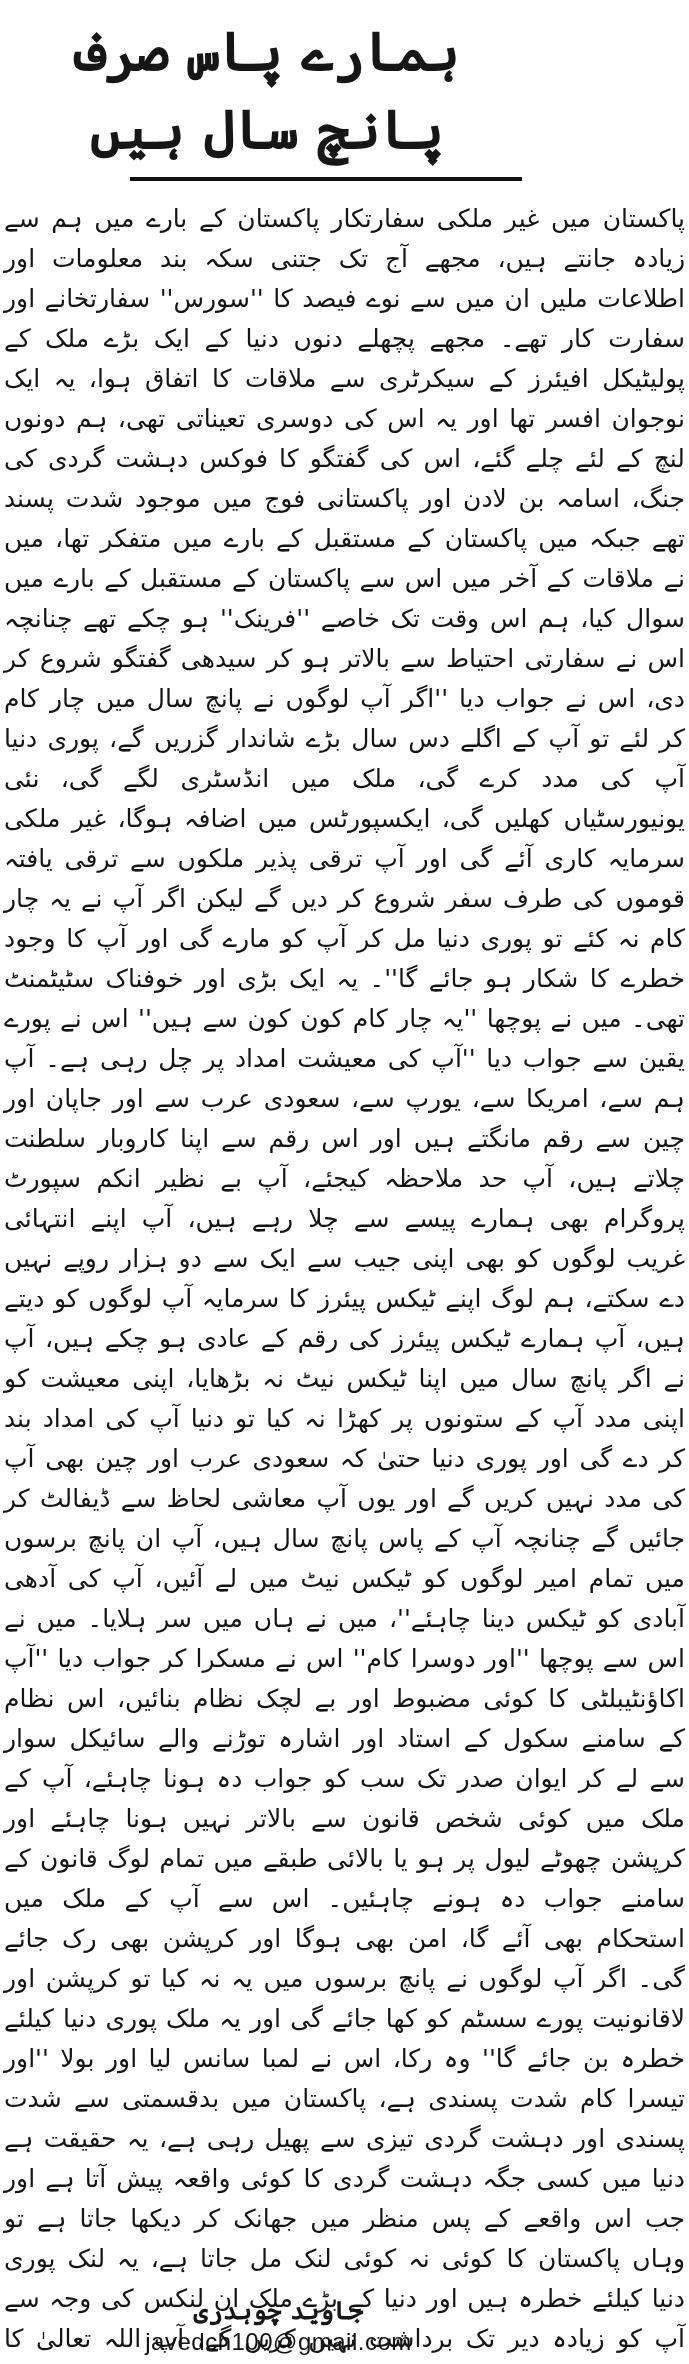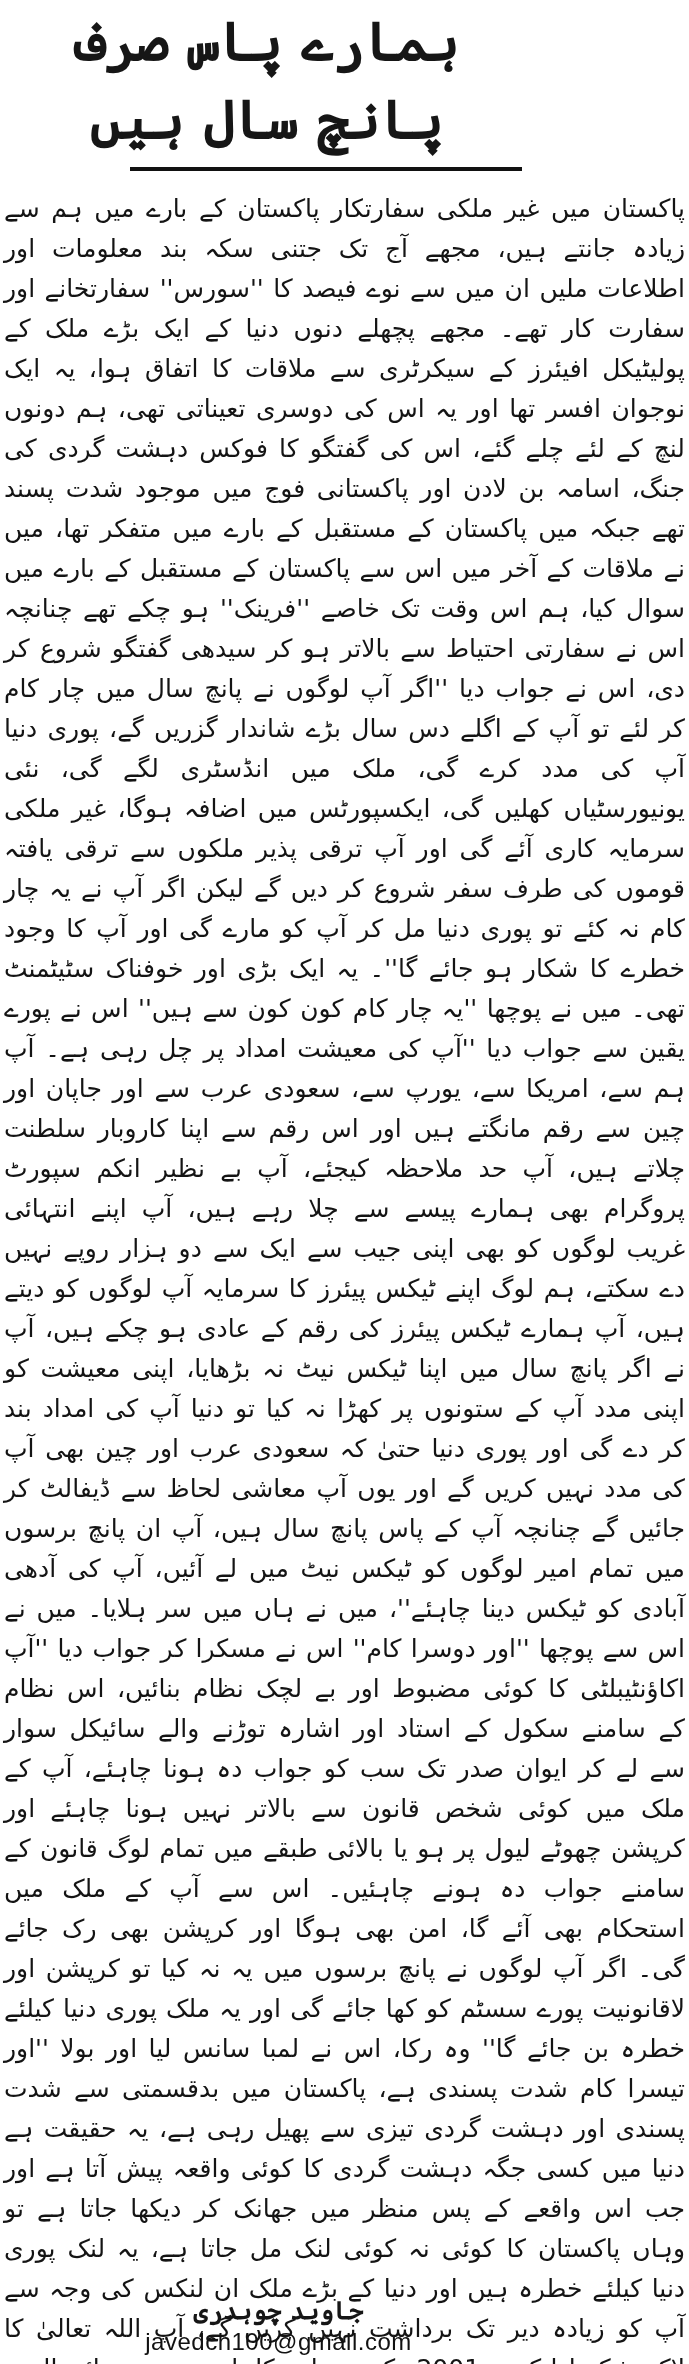--- a/index.html
+++ b/index.html
@@ -7,21 +7,21 @@
     position: relative;
     width: 689px;
     height: 2364px;
     margin: 0 auto;
     background: #ffffff;
     color: #161616;
     overflow: hidden;
     direction: rtl;
   }
   header.masthead {
-    padding-top: 2px;
+    padding-top: 12px;
   }
   h1.column-title {
     width: 420px;
     margin: 0 56px 0 0; 
     margin-right: 212px;
     margin-left: auto;
     font-family: "DejaVu Serif", serif;
     font-weight: bold;
     font-size: 54px;
     line-height: 1.45;

